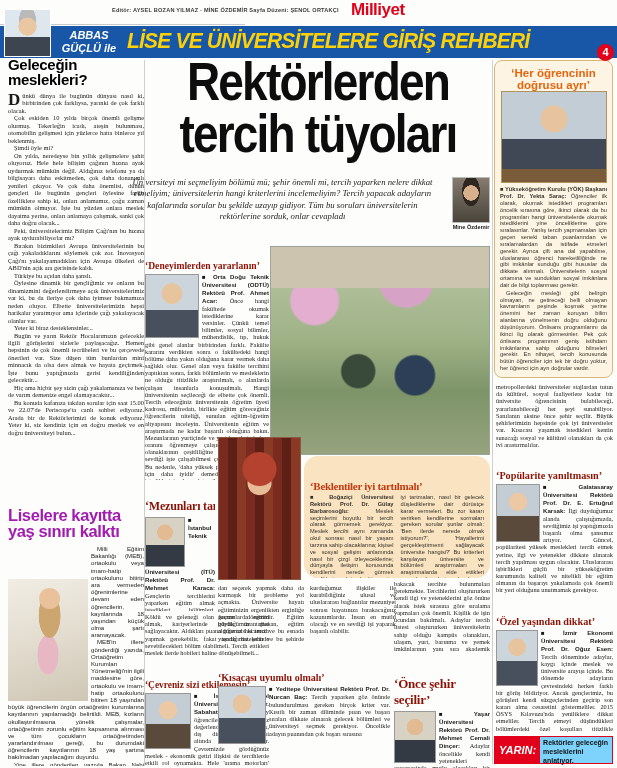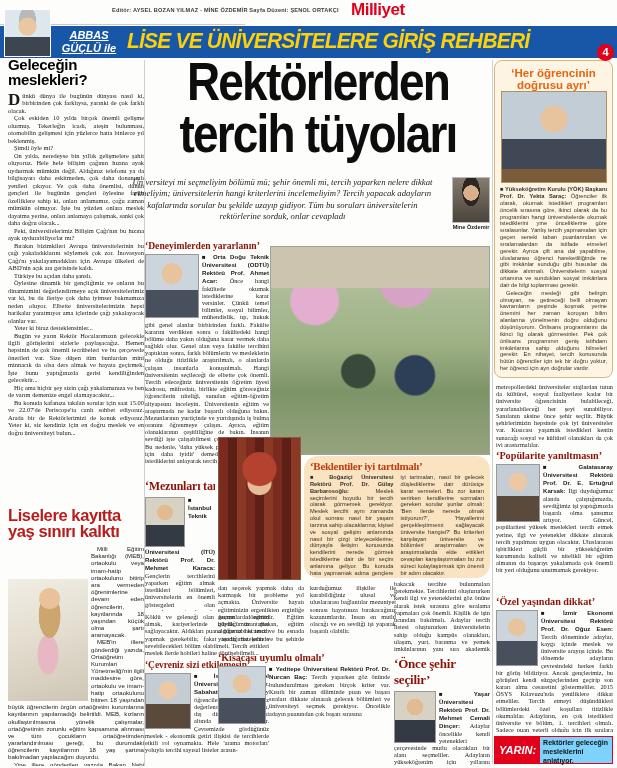--- a/index.html
+++ b/index.html
@@ -11,42 +11,42 @@
   #header-rule { position:absolute; left:0; top:24px; width:245px; height:1px; background:#c9c9c9; }
   #masthead { position:absolute; left:351px; top:1px; font:800 17px/1 "Liberation Sans", sans-serif; color:#e2001a; letter-spacing:-.5px; }
 
   
   #banner { position:absolute; left:0; top:26px; width:617px; height:32px; background:#1856a7; z-index:4; }
   #abbas-photo { position:absolute; left:4px; top:-17px; width:47px; height:48px; border:1px solid #fff; z-index:5;
     background: radial-gradient(circle at 50% 36%, #e9c7a2 0 24%, transparent 25%),
                 radial-gradient(ellipse at 50% 22%, #b9b9b9 0 26%, transparent 27%),
                 linear-gradient(180deg, #dfe7ee 0 58%, #3c4550 58%); }
   #abbas-name { position:absolute; left:56px; top:3px; width:66px; text-align:center; color:#fff;
-    font:800 11px/1.15 "Liberation Sans", sans-serif; font-style:italic;text-decoration:underline; }
+    font:800 11px/1.15 "Liberation Sans", sans-serif; font-style:italic; }
   #banner-title { position:absolute; left:127px; top:2px; width:468px; color:#fdd108; white-space:nowrap;
     font:800 22px/1.2 "Liberation Sans", sans-serif; font-style:italic; letter-spacing:-.8px;
     transform:scaleX(.95); transform-origin:left center; }
   #page-badge { position:absolute; right:3px; top:18px; width:17px; height:17px; border-radius:50%;
     background:#e2001a; color:#fff; font:800 11px/17px "Liberation Sans", sans-serif; text-align:center; z-index:6; }
 
   
   .vrule { position:absolute; width:1px; background:#cfcfcf; z-index:1; }
   #rule-left { left:144px; top:60px; height:706px; }
   #rule-right { left:492px; top:60px; height:704px; }
 
   
   #gelecek-title { position:absolute; left:8px; top:58px; width:136px;
     font:800 15px/0.98 "Liberation Sans", sans-serif; color:#000; letter-spacing:-.3px; }
   #gelecek-body { position:absolute; left:8px; top:92px; width:136px; height:414px; overflow:hidden;
     font:6.4px/1.17 "Liberation Serif", serif; text-align:justify; }
   #gelecek-body p { text-indent:6px; }
   #gelecek-body p:first-child { text-indent:0; }
   #gelecek-body p:first-child::first-letter { float:left; font:bold 17px/0.8 "Liberation Serif", serif; padding:1px 2px 0 0; }
   #lise-title { position:absolute; left:8px; top:508px; width:136px;
-    font:800 16.5px/0.96 "Liberation Sans", sans-serif; color:#b91c1c; letter-spacing:-.4px; }
+    font:800 16.5px/0.96 "Liberation Sans", sans-serif; color:#a21caf; letter-spacing:-.4px; }
   #lise-body { position:absolute; left:8px; top:545px; width:136px; height:221px; overflow:hidden;
     font:6.1px/1.18 "Liberation Sans", sans-serif; text-align:justify; color:#222; }
   #lise-body p { text-indent:6px; }
   #girl-photo { float:left; width:80px; height:122px; margin:34px 3px 0 0;
     background: radial-gradient(circle at 52% 16%, #e9c29b 0 9%, transparent 10%),
                 radial-gradient(ellipse at 52% 30%, #cda56e 0 18%, transparent 19%),
                 radial-gradient(ellipse at 50% 62%, #e8b7c4 0 18%, transparent 19%),
                 linear-gradient(165deg, #f1ede4 0%, #e4ded1 45%, #cfc6b4 100%); }
 
   
@@ -56,21 +56,21 @@
   #standfirst { position:absolute; left:131px; top:177px; width:303px; text-align:center;
     font:italic 8.7px/1.3 "Liberation Serif", serif; color:#222; }
   #byline { position:absolute; left:452px; top:177px; width:38px; text-align:center; }
   #mine-photo { width:38px; height:46px; border:1px solid #bbb;
     background: radial-gradient(circle at 50% 34%, #d9b08c 0 22%, transparent 23%),
                 radial-gradient(ellipse at 50% 30%, #2e2620 0 34%, transparent 35%),
                 linear-gradient(#857b6e, #4a443b); }
   #byline-name { font:bold 5.6px/1.1 "Liberation Sans", sans-serif; margin-top:1px; }
 
   
-  .sec-title { font-family:"Liberation Serif", serif; font-weight:bold; color:#8b1206; margin-bottom:2px; }
+  .sec-title { font-family:"Liberation Serif", serif; font-weight:bold; color:#8b1206; margin-bottom:2px;margin-top:20px; }
   .lead { font-size:6.3px; line-height:1.14; text-align:justify; }
   .spk { font-family:"Liberation Sans", sans-serif; font-weight:bold; font-size:6.1px; }
   .portrait { float:left; margin:1px 3px 1px 0; border:1px solid #999; }
   .p-a { background: radial-gradient(circle at 50% 30%, #e8c49e 0 20%, transparent 21%),
                      linear-gradient(180deg, #ccd5dc 0 56%, #47505c 56%); }
   .p-b { background: radial-gradient(circle at 50% 30%, #e3bb92 0 20%, transparent 21%),
                      linear-gradient(180deg, #d8d2c4 0 56%, #333a44 56%); }
   .p-c { background: radial-gradient(circle at 50% 30%, #ecc9a4 0 20%, transparent 21%),
                      linear-gradient(180deg, #c4cdd4 0 56%, #5a4a3c 56%); }
   .contblock { position:absolute; overflow:hidden; font:6.3px/1.15 "Liberation Serif", serif; text-align:justify; }

